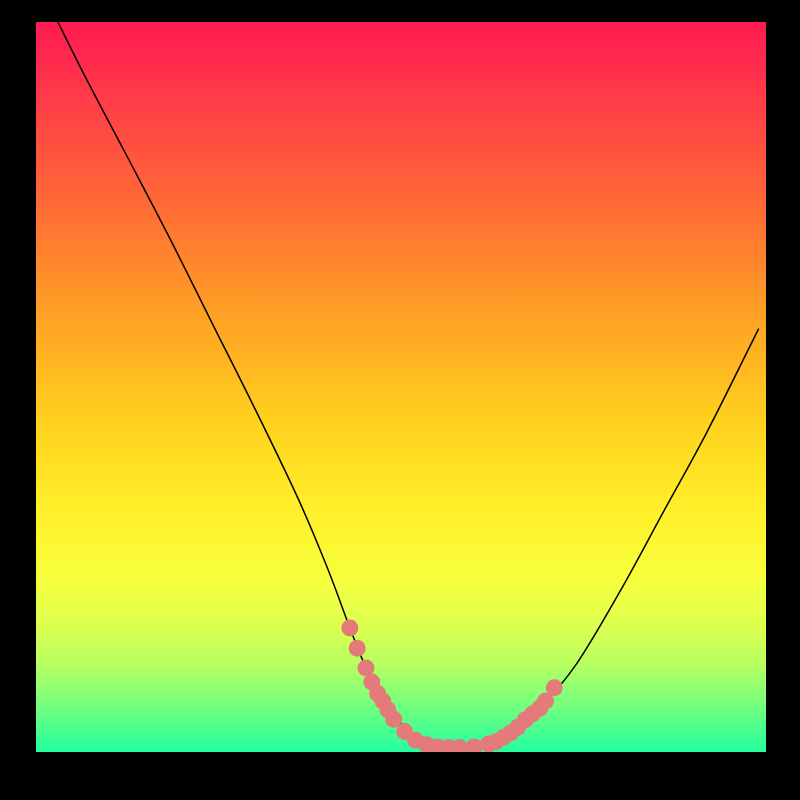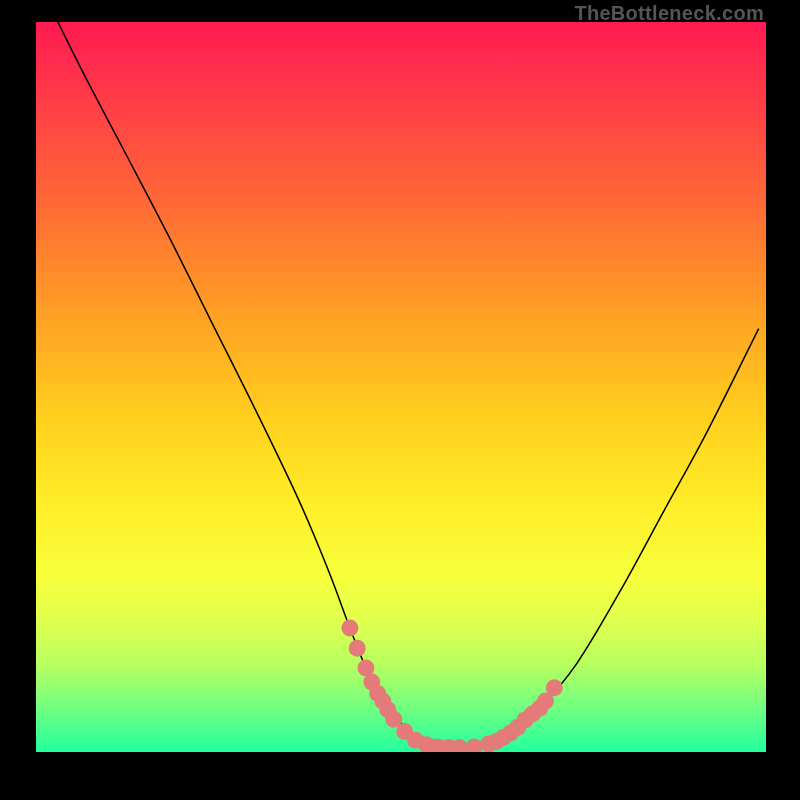--- a/index.html
+++ b/index.html
@@ -51,21 +51,20 @@
   font-size: 20px;
   font-weight: bold;
   color: #555;
   letter-spacing: 0.3px;
 }
 </style>
 </head>
 <body>
 
 <div class="chart-wrap">
-  <div class="attribution">TheBottleneck.com</div>
   <div class="plot-area">
     <svg class="plot-svg" viewBox="0 0 730 730" preserveAspectRatio="none">
       <path id="curve-path" fill="none" stroke="#000" stroke-width="1.5" d="M 21.9 0 C 27.156 10.511999999999995, 39.274 35.40499999999998, 51.1 58.39999999999998 C 62.926 81.39499999999998, 73.14599999999999 100.15599999999999, 87.6 127.75 C 102.054 155.34400000000002, 115.632 180.82100000000005, 131.4 211.70000000000005 C 147.168 242.57900000000004, 159.432 267.764, 175.2 299.3 C 190.968 330.836, 203.232 354.70700000000005, 219 386.90000000000003 C 234.768 419.093, 249.66000000000003 449.24199999999996, 262.8 478.15 C 275.94 507.058, 282.802 524.505, 292 547.5 C 301.198 570.495, 307.33 588.818, 313.9 605.9 C 320.46999999999997 622.982, 322.587 629.26, 328.5 642.4 C 334.413 655.54, 338.866 667.074, 346.75 678.9 C 354.634 690.726, 363.759 700.4788, 372.3 708.1 C 380.841 715.7212000000001, 386.31600000000003 718.0864, 394.20000000000005 721.24 C 402.08400000000006 724.3936, 409.53 724.8316, 416.09999999999997 725.62 C 422.66999999999996 726.4084, 425.44399999999996 725.8828, 430.7 725.62 C 435.956 725.3572, 440.04400000000004 725.2112, 445.3 724.16 C 450.556 723.1088, 454.644 722.1451999999999, 459.9 719.78 C 465.15599999999995 717.4148, 466.616 717.0644, 474.5 711.02 C 482.384 704.9756, 491.87399999999997 698.5516, 503.7 686.2 C 515.526 673.8484000000001, 525.7460000000001 663.424, 540.2 642.4 C 554.654 621.376, 568.232 596.9939999999999, 584 569.4 C 599.768 541.806, 612.0319999999999 518.008, 627.8 489.1 C 643.568 460.192, 654.518 441.65000000000003, 671.6 408.8 C 688.682 375.95, 713.5020000000001 324.99600000000004, 722.7 306.6"></path>
       <g id="marker-layer">
           <circle cx="313.9" cy="605.9" r="8.5" fill="#e47a7a"></circle>
           <circle cx="321.2" cy="626.34" r="8.5" fill="#e47a7a"></circle>
           <circle cx="329.96000000000004" cy="646.05" r="8.5" fill="#e47a7a"></circle>
           <circle cx="335.8" cy="659.92" r="8.5" fill="#e47a7a"></circle>
           <circle cx="341.64" cy="671.6" r="8.5" fill="#e47a7a"></circle>
           <circle cx="346.75" cy="678.9" r="8.5" fill="#e47a7a"></circle>

